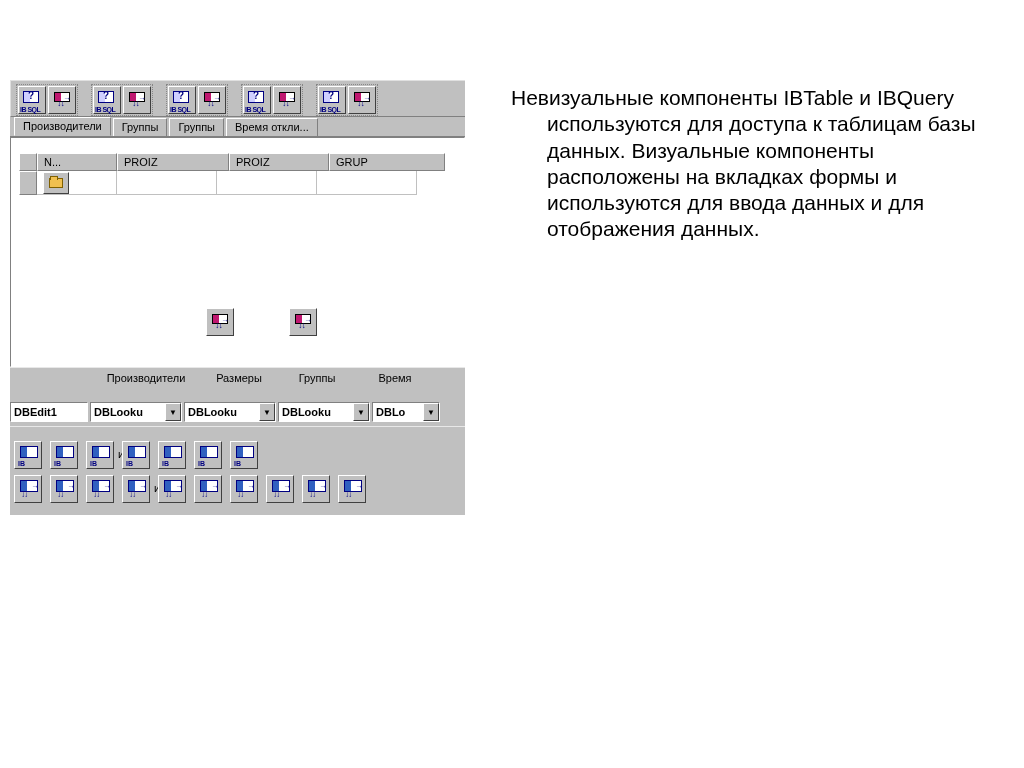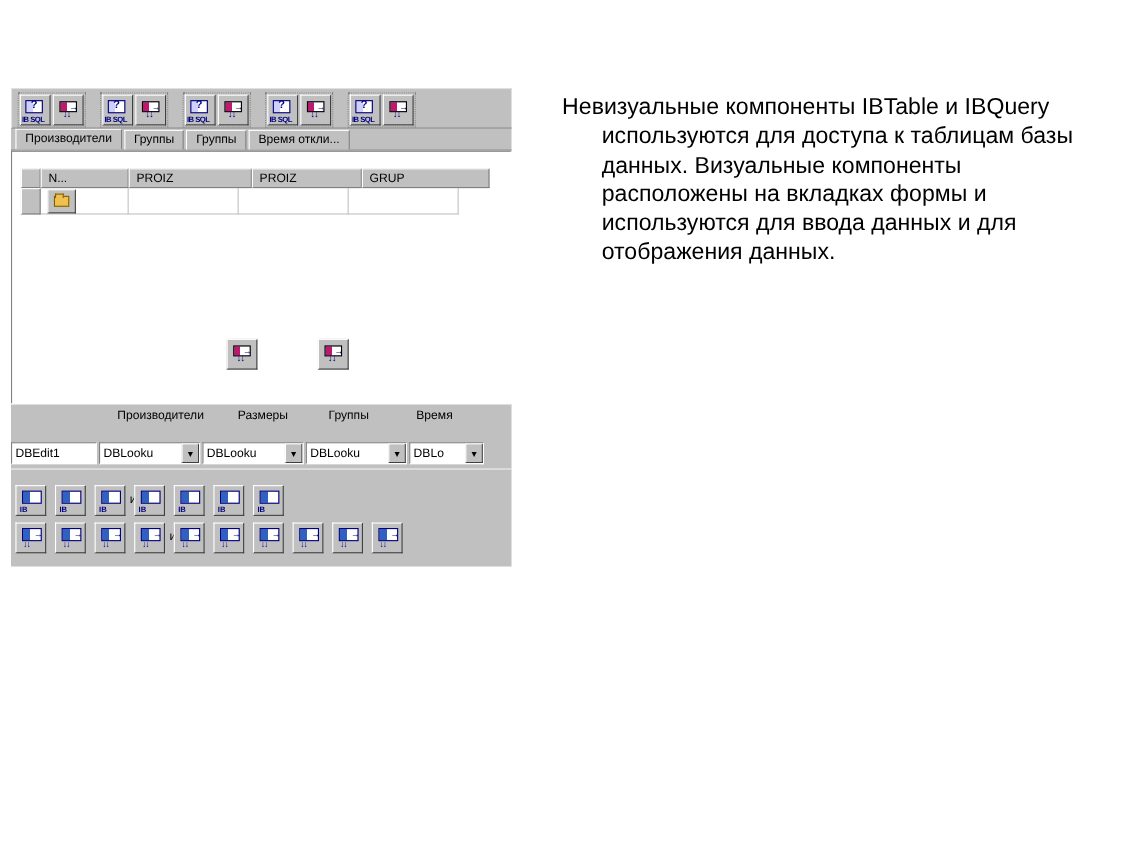--- a/index.html
+++ b/index.html
@@ -192,20 +192,21 @@
     background:#c0c0c0;
     border-top:1px solid #e8e8e8;
   }
   .label-row {
     display:flex; font-size:11px; padding:4px 4px 2px 4px; gap:0;
   }
   .label-row > div { text-align:center; }
   .combo-row {
     display:flex; padding:16px 0 4px 0; gap:2px;
     overflow: hidden;
+    font-weight: bold;
   }
   .combo {
     height: 20px;
     background: #fff;
     border-top:1px solid #808080; border-left:1px solid #808080;
     border-right:1px solid #fff; border-bottom:1px solid #fff;
     display:flex; align-items:center;
     font-size:11px; padding: 0 0 0 3px;
     white-space:nowrap; overflow:hidden;
   }

